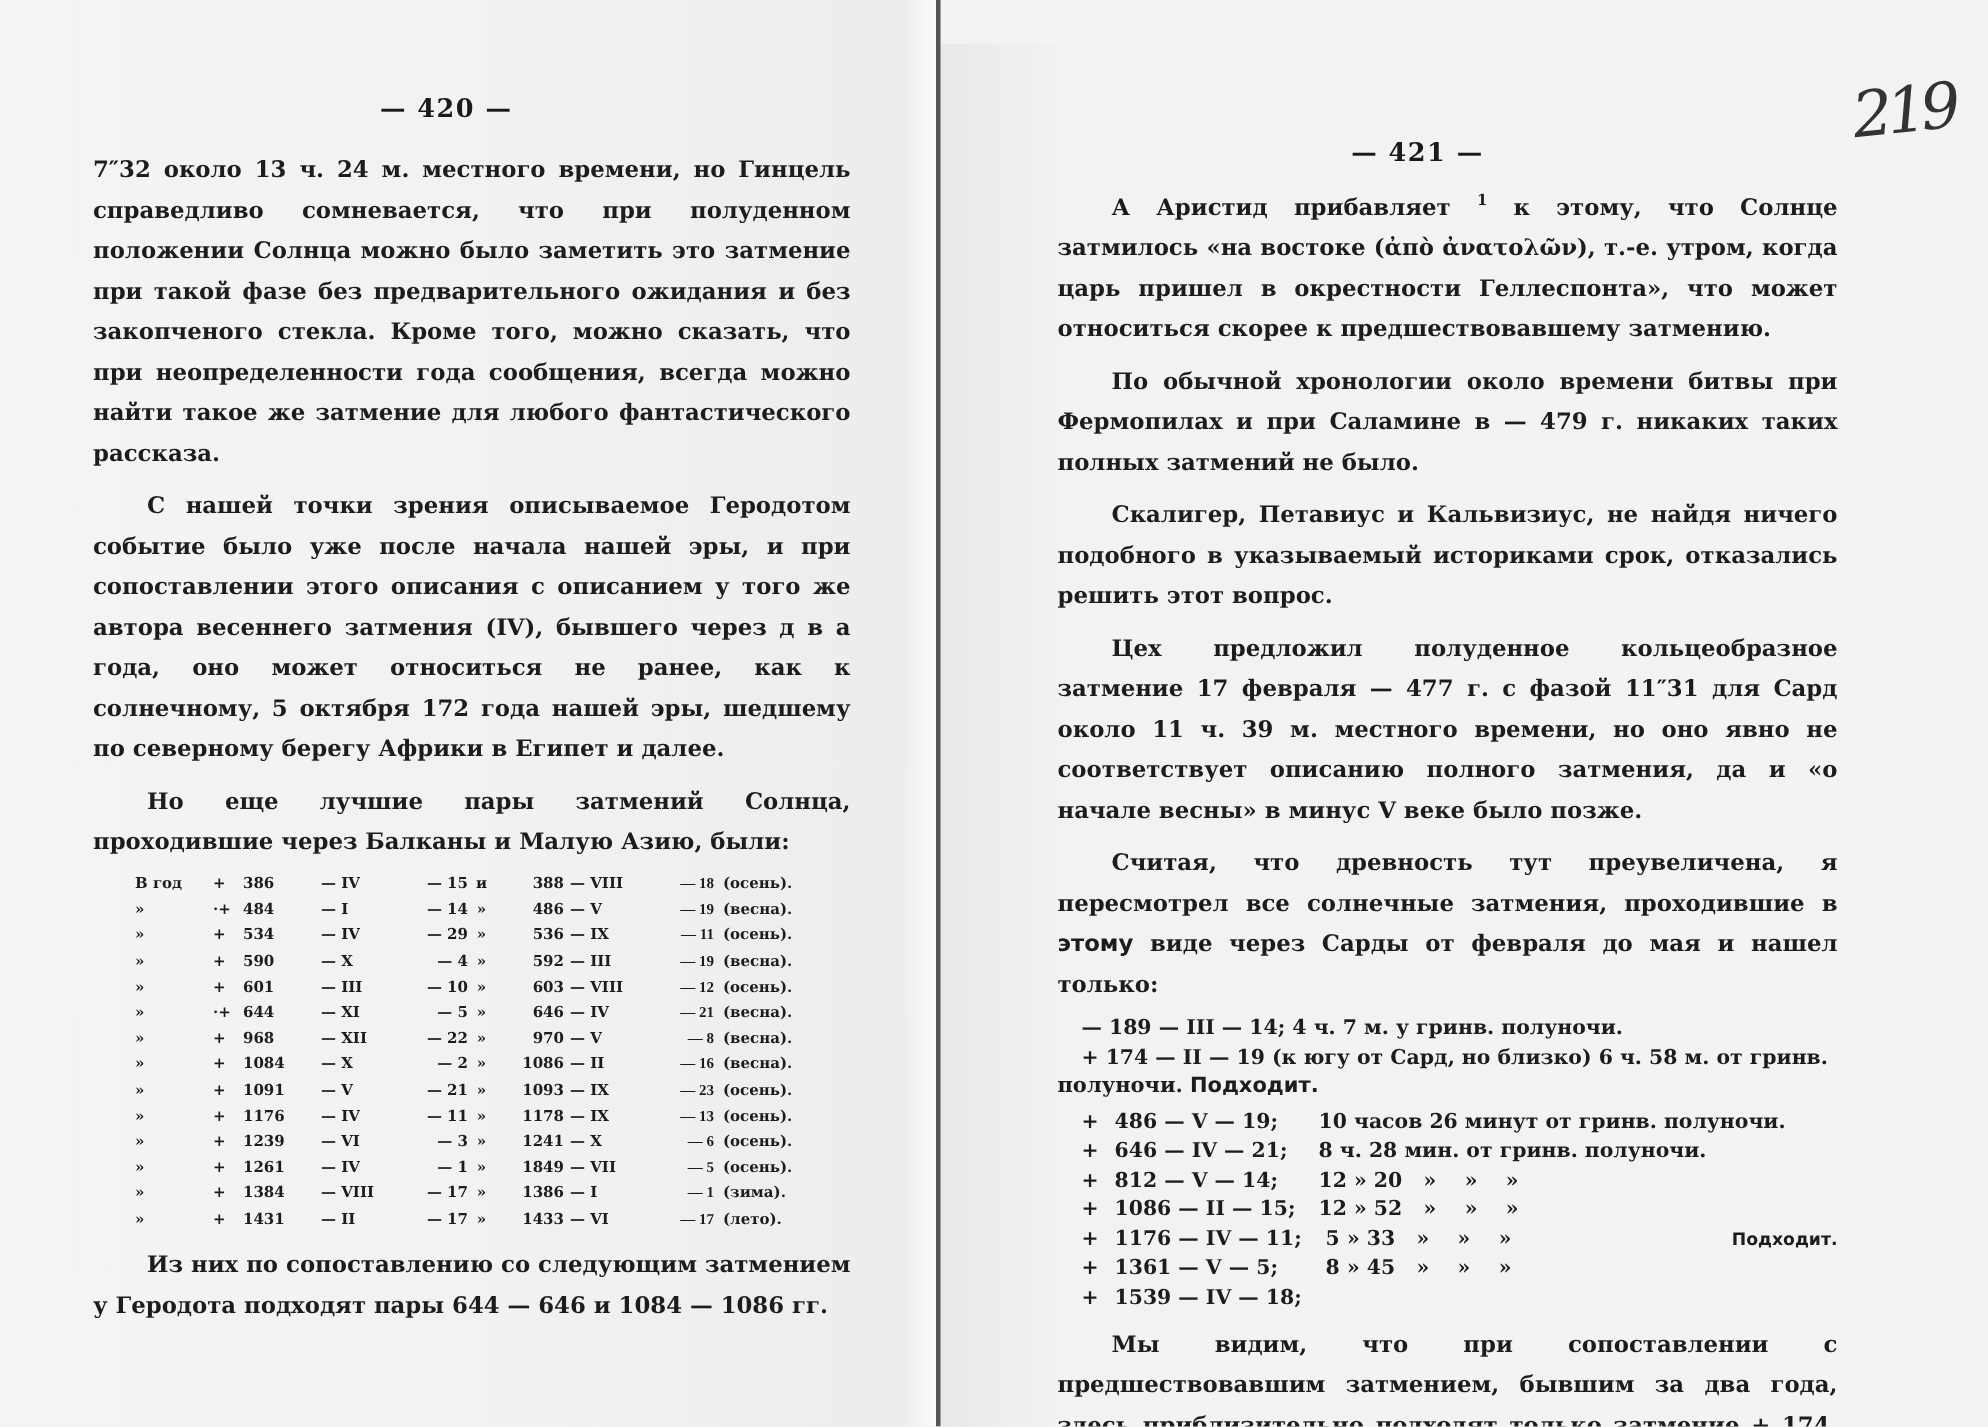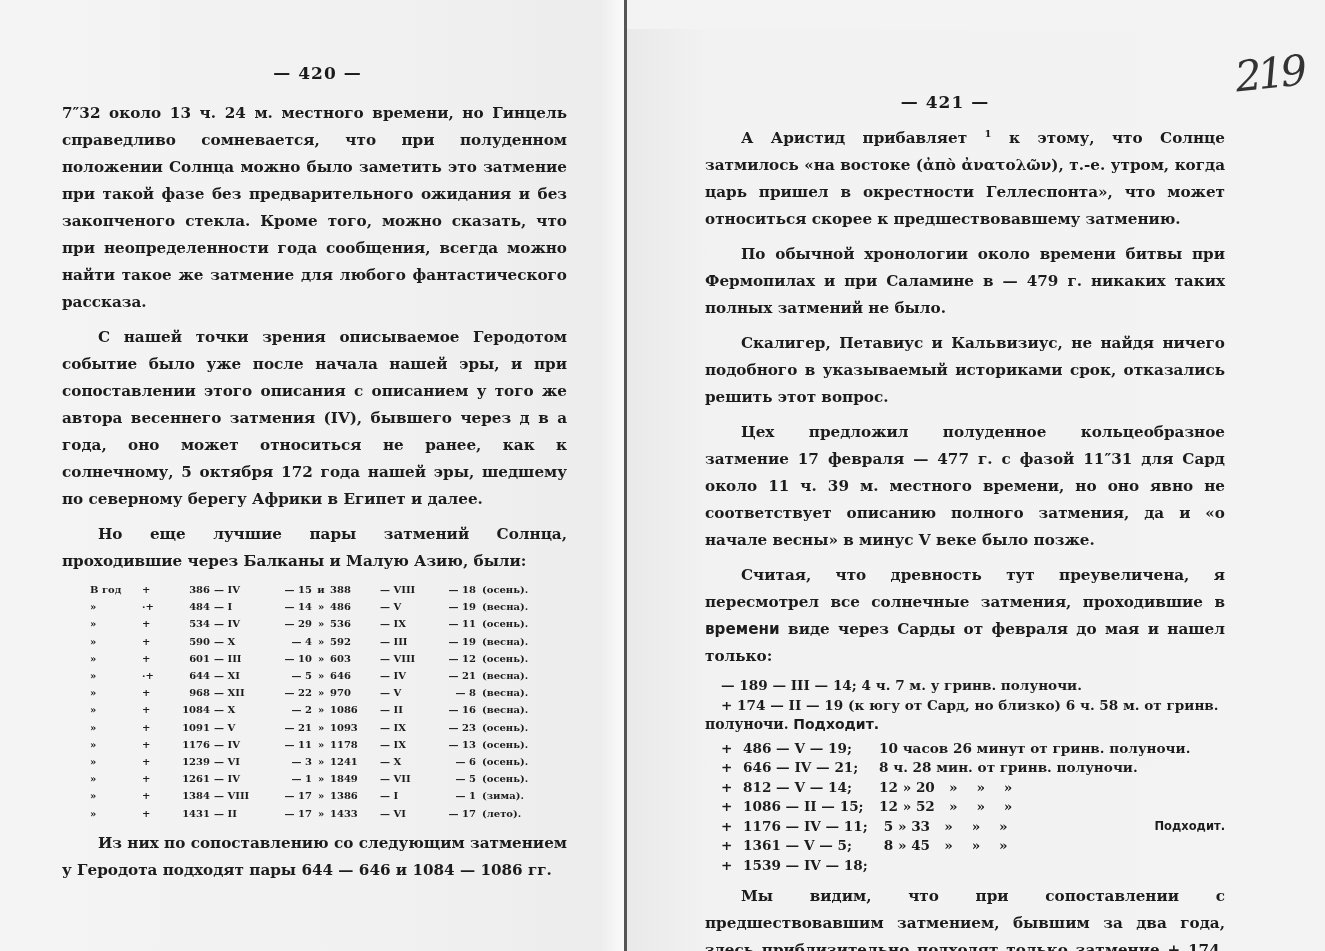--- a/index.html
+++ b/index.html
@@ -23,48 +23,48 @@
     background: #555;
   }
   .gutter-shadow {
     position: absolute; left: 600px; top: 0; width: 24px; height: 951px;
     background: linear-gradient(90deg, rgba(255,255,255,0) 0%, rgba(255,255,255,0.8) 100%);
   }
   .page-num {
     position: absolute; top: 63px; font-size: 17px; font-weight: bold;
     letter-spacing: 1px;
   }
-  .left .page-num { left: 0; width: 595px; text-align: center; padding-left: 20px; }
+  .left .page-num { left: 0; width: 595px; text-align: center; }
   .right .page-num { left: 0; width: 640px; text-align: center; }
   .handwritten {
     position: absolute; right: 22px; top: 20px;
     font-family: "DejaVu Serif", serif; font-style: italic;
     font-size: 42px; color: #333; transform: rotate(-6deg);
     letter-spacing: -4px;
   }
   .text {
     position: absolute; font-size: 15.2px; line-height: 27px; font-weight: bold;
     text-align: justify; color: #1c1c1c;
   }
   .left .text { left: 62px; width: 505px; }
   .right .text { left: 80px; width: 520px; }
   p { margin: 0; text-indent: 36px; }
   p.noindent { text-indent: 0; }
   .mt { margin-top: 8px; }
   .eclipse-table { font-size: 10px; line-height: 17.2px; margin: 6px 0 8px 28px; }
   .eclipse-table .row { display: flex; white-space: pre; }
   .eclipse-table .c1 { width: 52px; }
   .eclipse-table .c2 { width: 20px; }
-  .eclipse-table .c3 { width: 48px; text-align: right; }
+  .eclipse-table .c3 { width: 48px; }
   .eclipse-table .c4 { width: 60px; padding-left: 4px; }
   .eclipse-table .c5 { width: 38px; text-align: right; }
   .eclipse-table .c6 { width: 18px; text-align: center; }
-  .eclipse-table .c7 { width: 46px; text-align: left; }
+  .eclipse-table .c7 { width: 46px; text-align: right; }
   .eclipse-table .c8 { width: 62px; padding-left: 4px; }
-  .eclipse-table .c9 { width: 34px; text-align: right; }
+  .eclipse-table .c9 { width: 34px; text-align: right; font-family: Liberation Serif, serif; }
   .eclipse-table .c10 { padding-left: 6px; }
   .sup { font-size: 10px; vertical-align: super; line-height: 0; }
   .sans { font-family: "DejaVu Sans", "Liberation Sans", sans-serif; }
   .small { font-size: 14px; }
   .list { font-size: 13.6px; line-height: 19.5px; }
   .list .row { display: flex; white-space: pre; }
   .list .sign { width: 22px; }
   .list .date { width: 136px; }
   .list .note { flex: 1; }
   .list .fit { margin-left: 34px; font-family: "DejaVu Sans", "Liberation Sans", sans-serif; font-size: 11.5px; }
@@ -106,21 +106,21 @@
 
   <div class="page right">
     <div class="page-num">— 421 —</div>
     <div class="handwritten">219</div>
 
     <div class="text" style="top:96px;">
       <p><span>А Аристид прибавляет</span> <span class="sup">1</span> <span>к этому, что Солнце затмилось «на востоке (ἀπὸ ἀνατολῶν), т.-е. утром, когда царь пришел в окрестности Геллеспонта», что может относиться скорее к предшествовавшему затмению.</span></p>
       <p class="mt">По обычной хронологии около времени битвы при Фермопилах и при Саламине в — 479 г. никаких таких полных затмений не было.</p>
       <p class="mt">Скалигер, Петавиус и Кальвизиус, не найдя ничего подобного в указываемый историками срок, отказались решить этот вопрос.</p>
       <p class="mt">Цех предложил полуденное кольцеобразное затмение 17 февраля — 477 г. с фазой 11″31 для Сард около 11 ч. 39 м. местного времени, но оно явно не соответствует описанию полного затмения, да и «о начале весны» в минус V веке было позже.</p>
-      <p class="mt"><span>Считая, что древность тут преувеличена, я пересмотрел все солнечные затмения, проходившие в</span> <span class="sans">времени</span> <span>виде через Сарды от февраля до мая и нашел только:</span></p>
+      <p class="mt"><span>Считая, что древность тут преувеличена, я пересмотрел все солнечные затмения, проходившие в</span> <span class="sans">этому</span> <span>виде через Сарды от февраля до мая и нашел только:</span></p>
 
       <div class="list" style="margin-top:6px;">
         <div style="padding-left:16px;">— 189 — III — 14; 4 ч. 7 м. у гринв. полуночи.</div>
         <div style="padding-left:16px;">+ 174 — II — 19 (к югу от Сард, но близко) 6 ч. 58 м. от гринв.</div>
         <div style="margin-bottom:4px;"><span class="small">полуночи.</span> <span class="sans small">Подходит.</span></div>
         <div id="found-list" style="padding-left:16px;">
             <div class="row"><span class="sign">+</span><span class="date">486 — V — 19;</span><span class="note">10 часов 26 минут от гринв. полуночи.</span><span class="fit"></span></div>
             <div class="row"><span class="sign">+</span><span class="date">646 — IV — 21;</span><span class="note">8 ч. 28 мин. от гринв. полуночи.</span><span class="fit"></span></div>
             <div class="row"><span class="sign">+</span><span class="date">812 — V — 14;</span><span class="note">12 » 20   »    »    »</span><span class="fit"></span></div>
             <div class="row"><span class="sign">+</span><span class="date">1086 — II — 15;</span><span class="note">12 » 52   »    »    »</span><span class="fit"></span></div>

